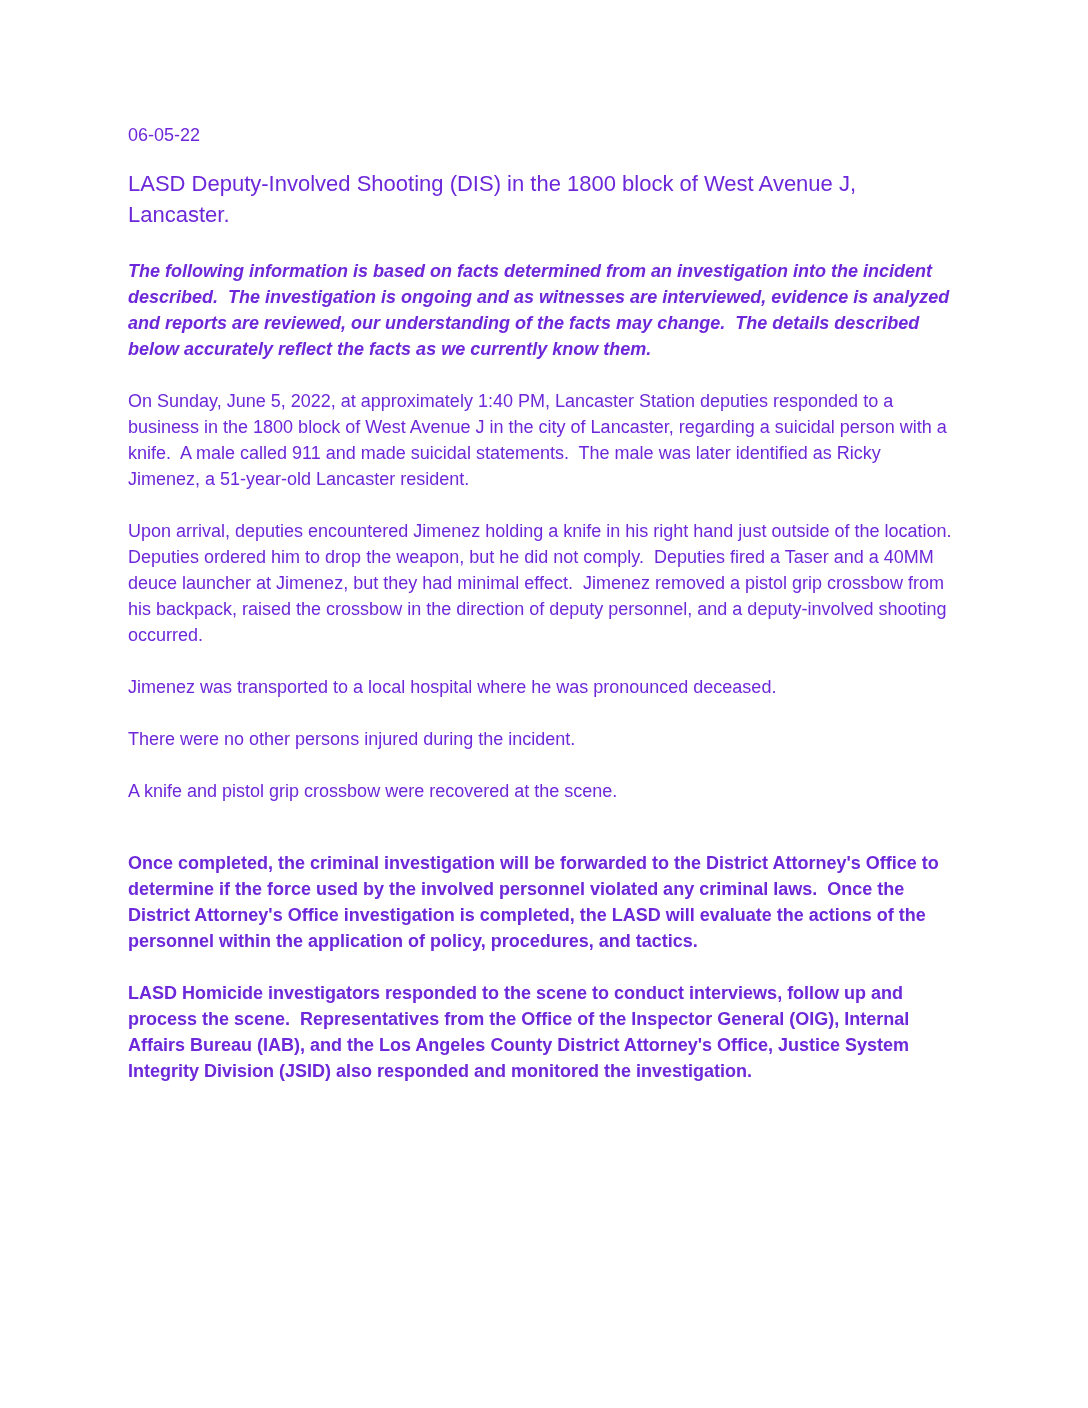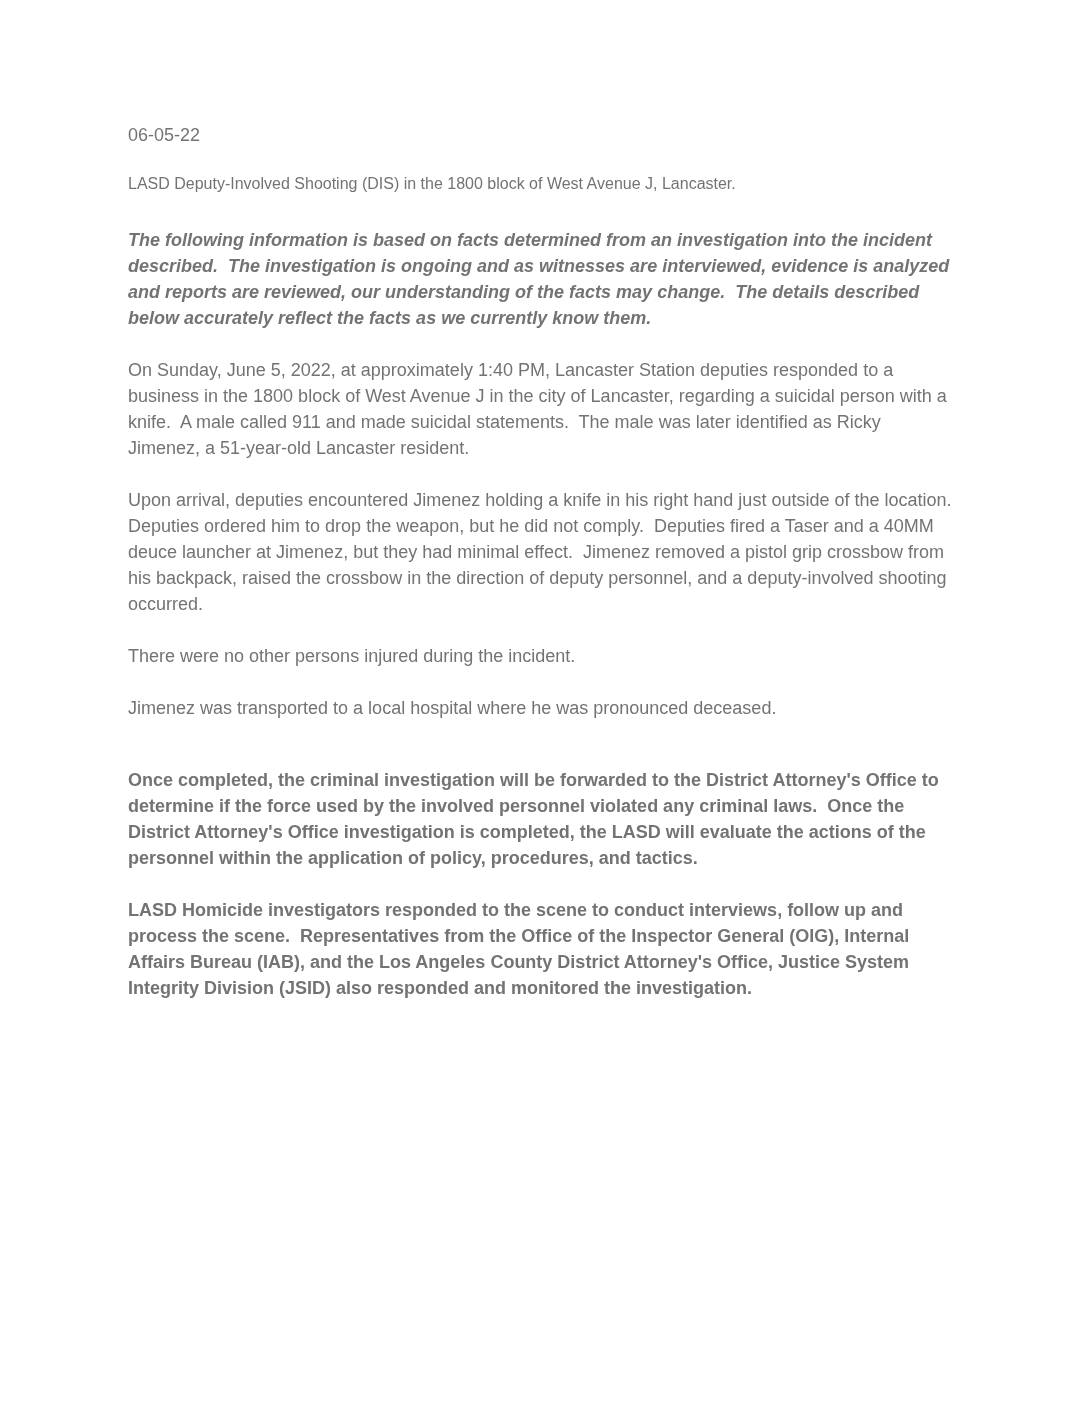--- a/index.html
+++ b/index.html
@@ -8,31 +8,31 @@
     background: #ffffff;
   }
   .page {
     position: relative;
     width: 1088px;
     height: 1152px;
     background: #ffffff;
     box-sizing: border-box;
     padding: 122px 126px 0 128px;
     font-family: "Liberation Sans", "DejaVu Sans", sans-serif;
-    color: #737373;
+    color: #6d28d9;
     overflow: hidden;
   }
   .doc-date {
     font-size: 18px;
     line-height: 26px;
     margin: 0 0 20px 0;
     white-space: pre-wrap;
   }
   .doc-title {
-    font-size: 16px;
+    font-size: 22px;
     line-height: 31px;
     font-weight: 400;
     margin: 0 0 28px 0;
     white-space: pre-wrap;
   }
   .para {
     font-size: 18px;
     line-height: 26px;
     margin: 0 8px 26px 0;
     white-space: pre-wrap;
@@ -57,24 +57,25 @@
 
   <h1 class="doc-title">LASD Deputy-Involved Shooting (DIS) in the 1800 block of West Avenue J, Lancaster.</h1>
 
   <p class="para disclaimer">The following information is based on facts determined from an investigation into the incident described.  The investigation is ongoing and as witnesses are interviewed, evidence is analyzed and reports are reviewed, our understanding of the facts may change.  The details described below accurately reflect the facts as we currently know them.</p>
 
   <p class="para">On Sunday, June 5, 2022, at approximately 1:40 PM, Lancaster Station deputies responded to a business in the 1800 block of West Avenue J in the city of Lancaster, regarding a suicidal person with a knife.  A male called 911 and made suicidal statements.  The male was later identified as Ricky Jimenez, a 51-year-old Lancaster resident.</p>
 
   <p class="para">Upon arrival, deputies encountered Jimenez holding a knife in his right hand just outside of the location.  Deputies ordered him to drop the weapon, but he did not comply.  Deputies fired a Taser and a 40MM deuce launcher at Jimenez, but they had minimal effect.  Jimenez removed a pistol grip crossbow from his backpack, raised the crossbow in the direction of deputy personnel, and a deputy-involved shooting occurred.</p>
 
 
+  <p class="para">Jimenez was transported to a local hospital where he was pronounced deceased.</p>
+
   <p class="para">There were no other persons injured during the incident.</p>
 
-  <p class="para">Jimenez was transported to a local hospital where he was pronounced deceased.</p>
-
+  <p class="para">A knife and pistol grip crossbow were recovered at the scene.</p>
 
   <div class="closing-section">
     <p class="para bold">Once completed, the criminal investigation will be forwarded to the District Attorney's Office to determine if the force used by the involved personnel violated any criminal laws.  Once the District Attorney's Office investigation is completed, the LASD will evaluate the actions of the personnel within the application of policy, procedures, and tactics.</p>
 
     <p class="para bold">LASD Homicide investigators responded to the scene to conduct interviews, follow up and process the scene.  Representatives from the Office of the Inspector General (OIG), Internal Affairs Bureau (IAB), and the Los Angeles County District Attorney's Office, Justice System Integrity Division (JSID) also responded and monitored the investigation.</p>
   </div>
 
 </div>
 
 </body></html>

